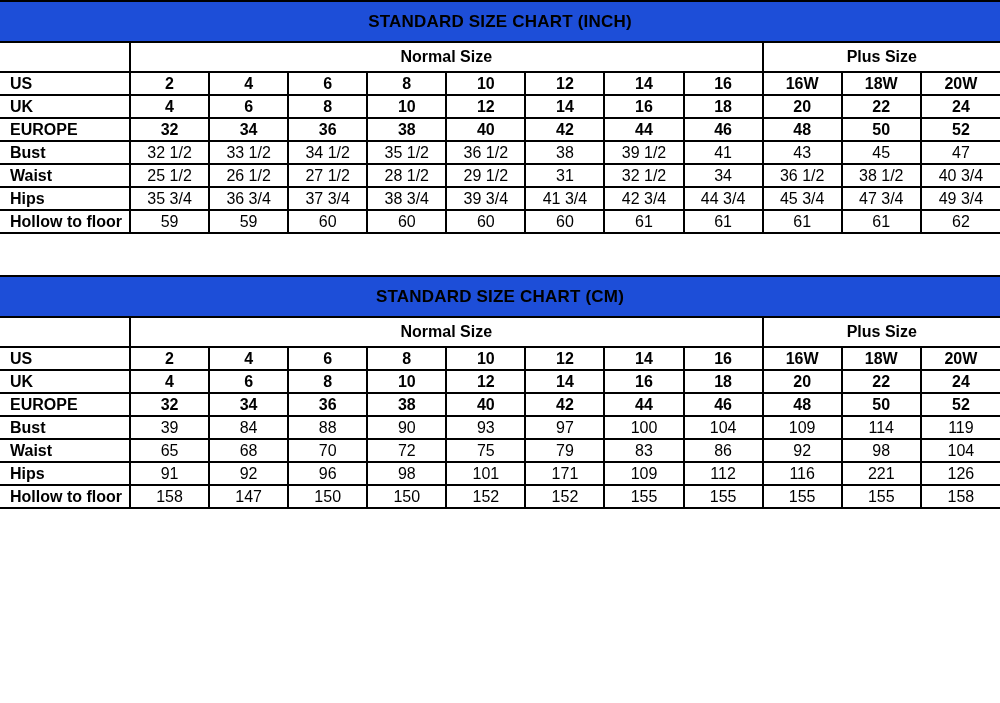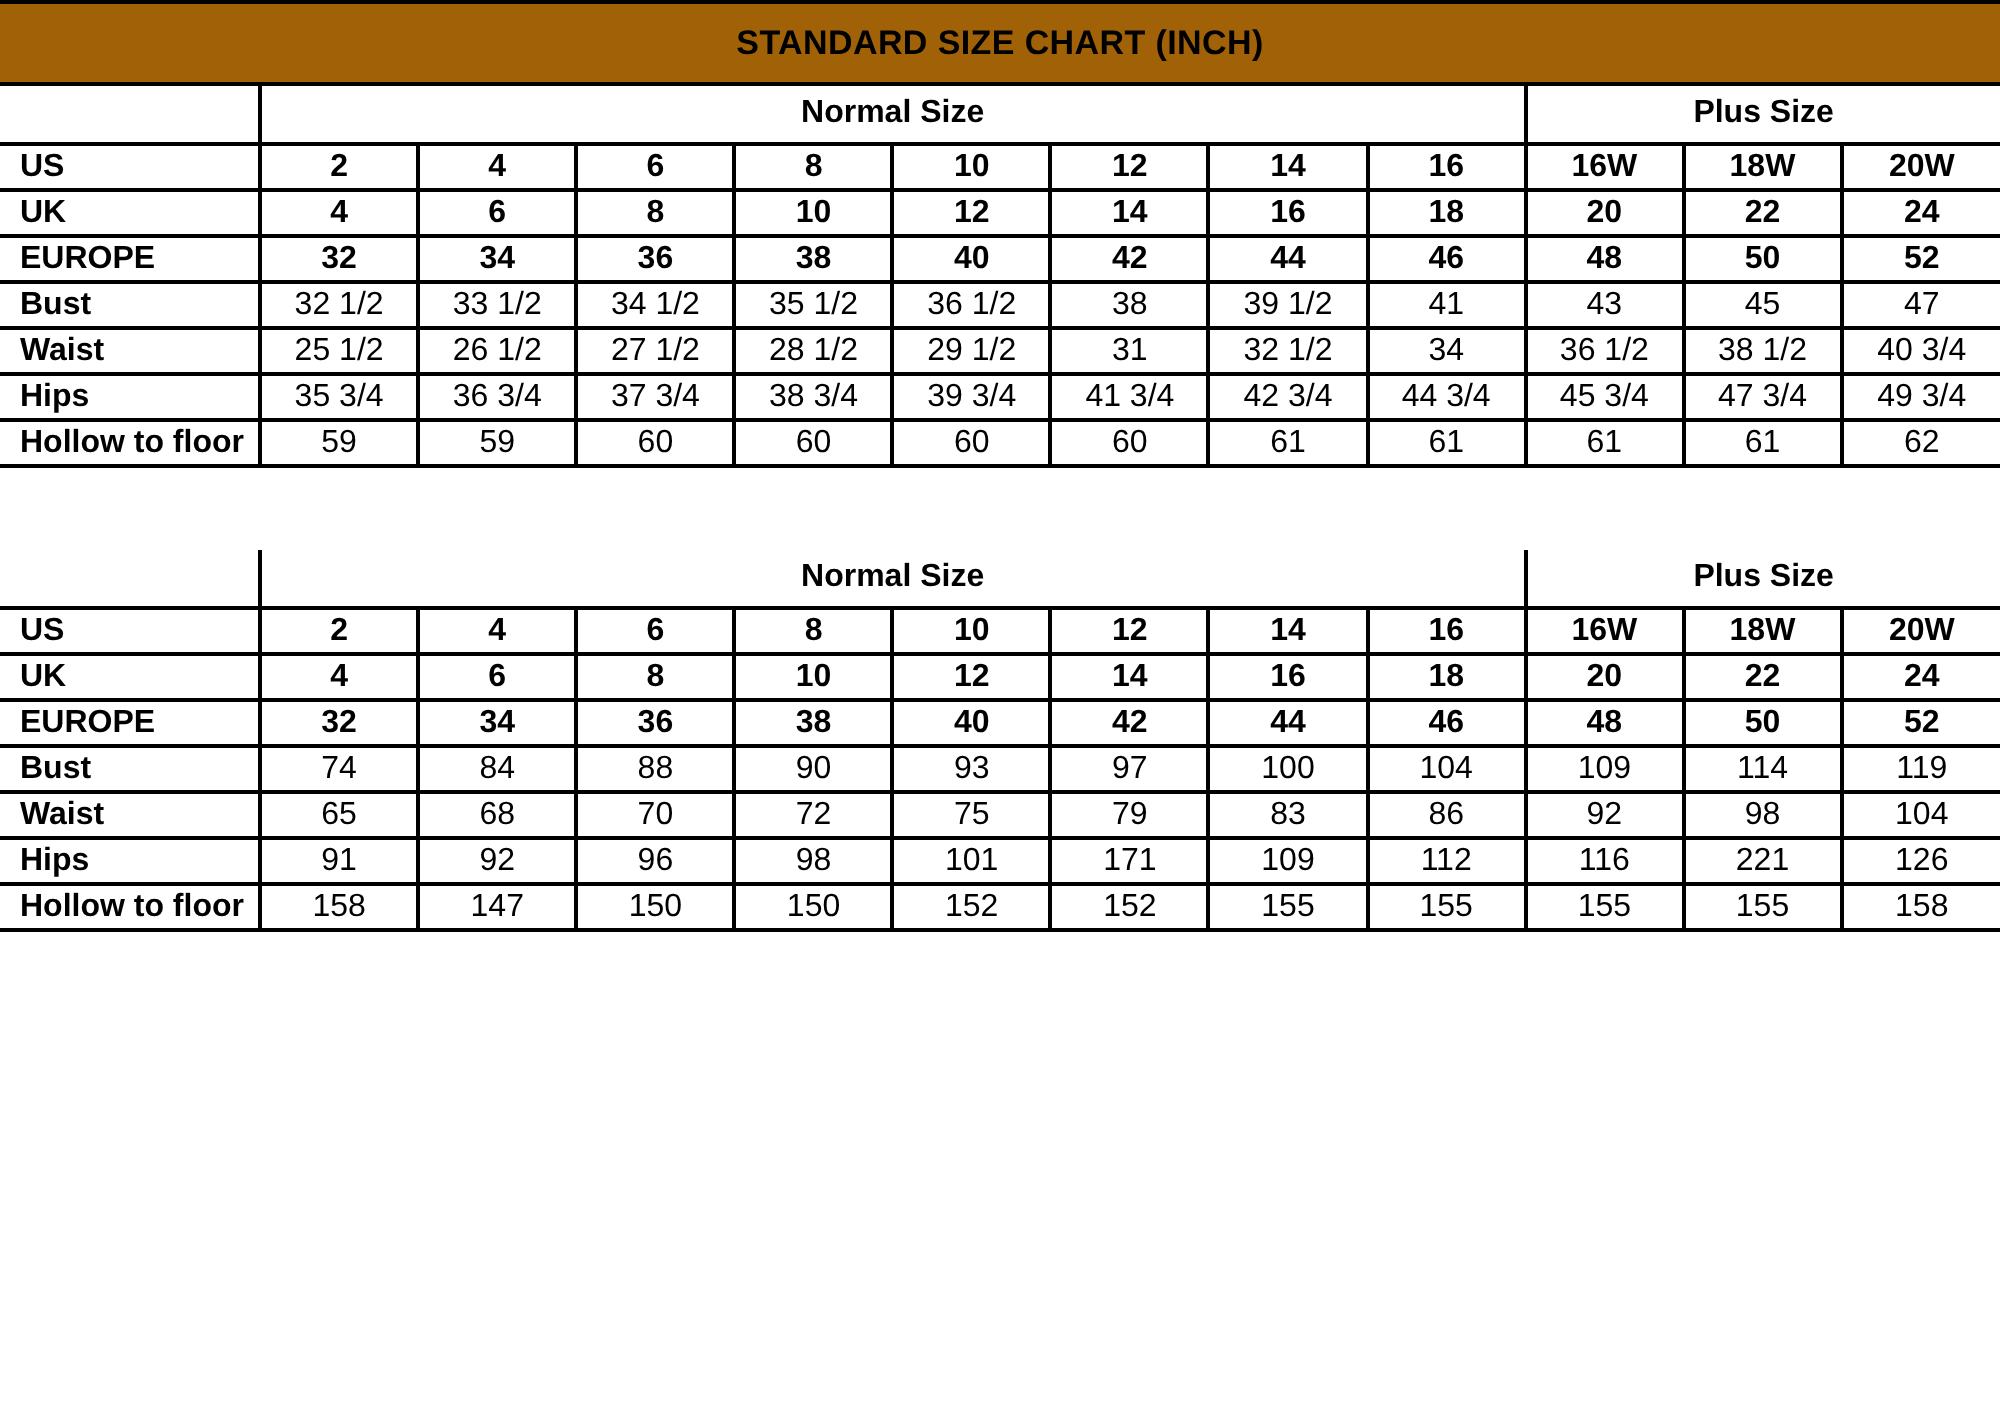--- a/index.html
+++ b/index.html
@@ -14,21 +14,21 @@
     color: #000000;
   }
   main { width: 1000px; }
 
   .chart-block { width: 1000px; }
   .chart-block + .chart-block { margin-top: 41px; }
 
   .title-bar {
     width: 1000px;
     height: 43px;
-    background: #a16207;
+    background: #1d4ed8;
     border-top: 2px solid #000;
     border-bottom: 2px solid #000;
     display: flex;
     align-items: center;
     justify-content: center;
     font-weight: bold;
     font-size: 17px;
     letter-spacing: 0.2px;
   }
 
@@ -178,20 +178,21 @@
             <td>61</td>
             <td>61</td>
             <td>61</td>
             <td>62</td>
           </tr>
         </tbody>
     </table>
   </section>
 
   <section class="chart-block">
+    <div class="title-bar">STANDARD SIZE CHART (CM)</div>
     <table class="size-table">
       <colgroup>
         <col style="width:130px">
         <col span="11">
       </colgroup>
       <thead>
           <tr>
             <th class="corner"></th>
             <th colspan="8">Normal Size</th>
             <th colspan="3">Plus Size</th>
@@ -235,21 +236,21 @@
             <td class="bold">40</td>
             <td class="bold">42</td>
             <td class="bold">44</td>
             <td class="bold">46</td>
             <td class="bold">48</td>
             <td class="bold">50</td>
             <td class="bold">52</td>
           </tr>
           <tr>
             <th class="rowlabel">Bust</th>
-            <td>74</td>
+            <td>39</td>
             <td>84</td>
             <td>88</td>
             <td>90</td>
             <td>93</td>
             <td>97</td>
             <td>100</td>
             <td>104</td>
             <td>109</td>
             <td>114</td>
             <td>119</td>

